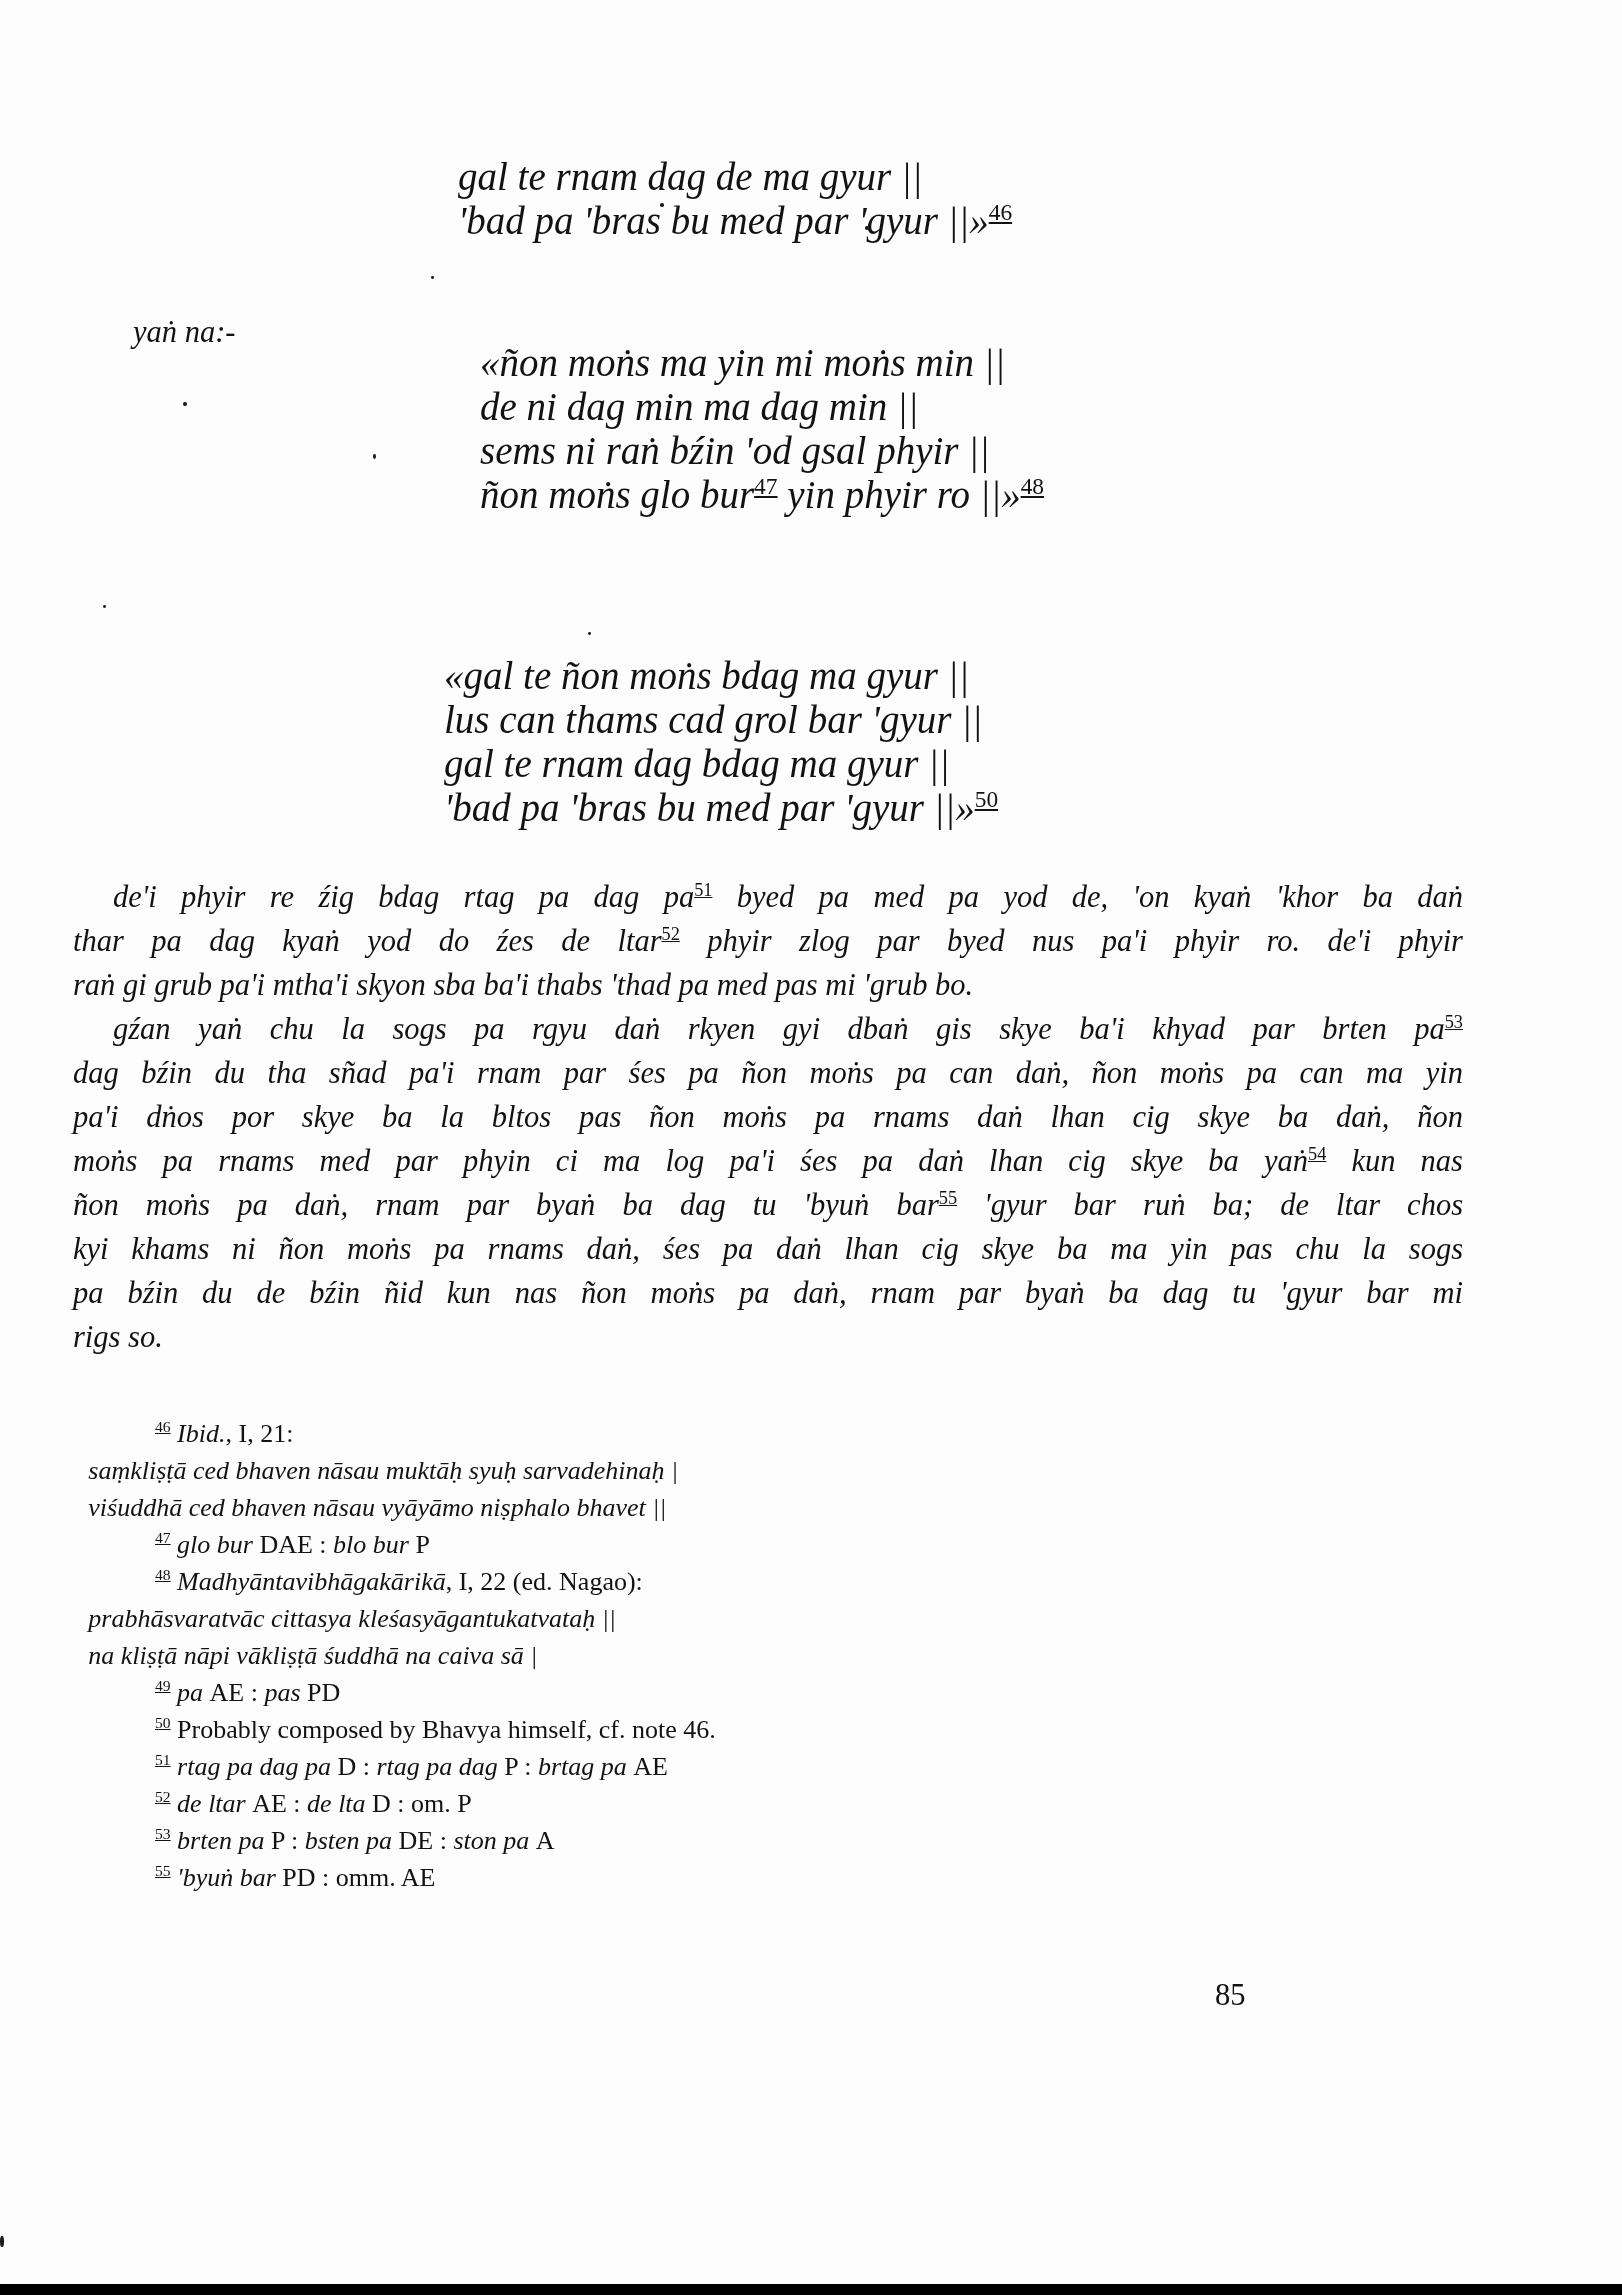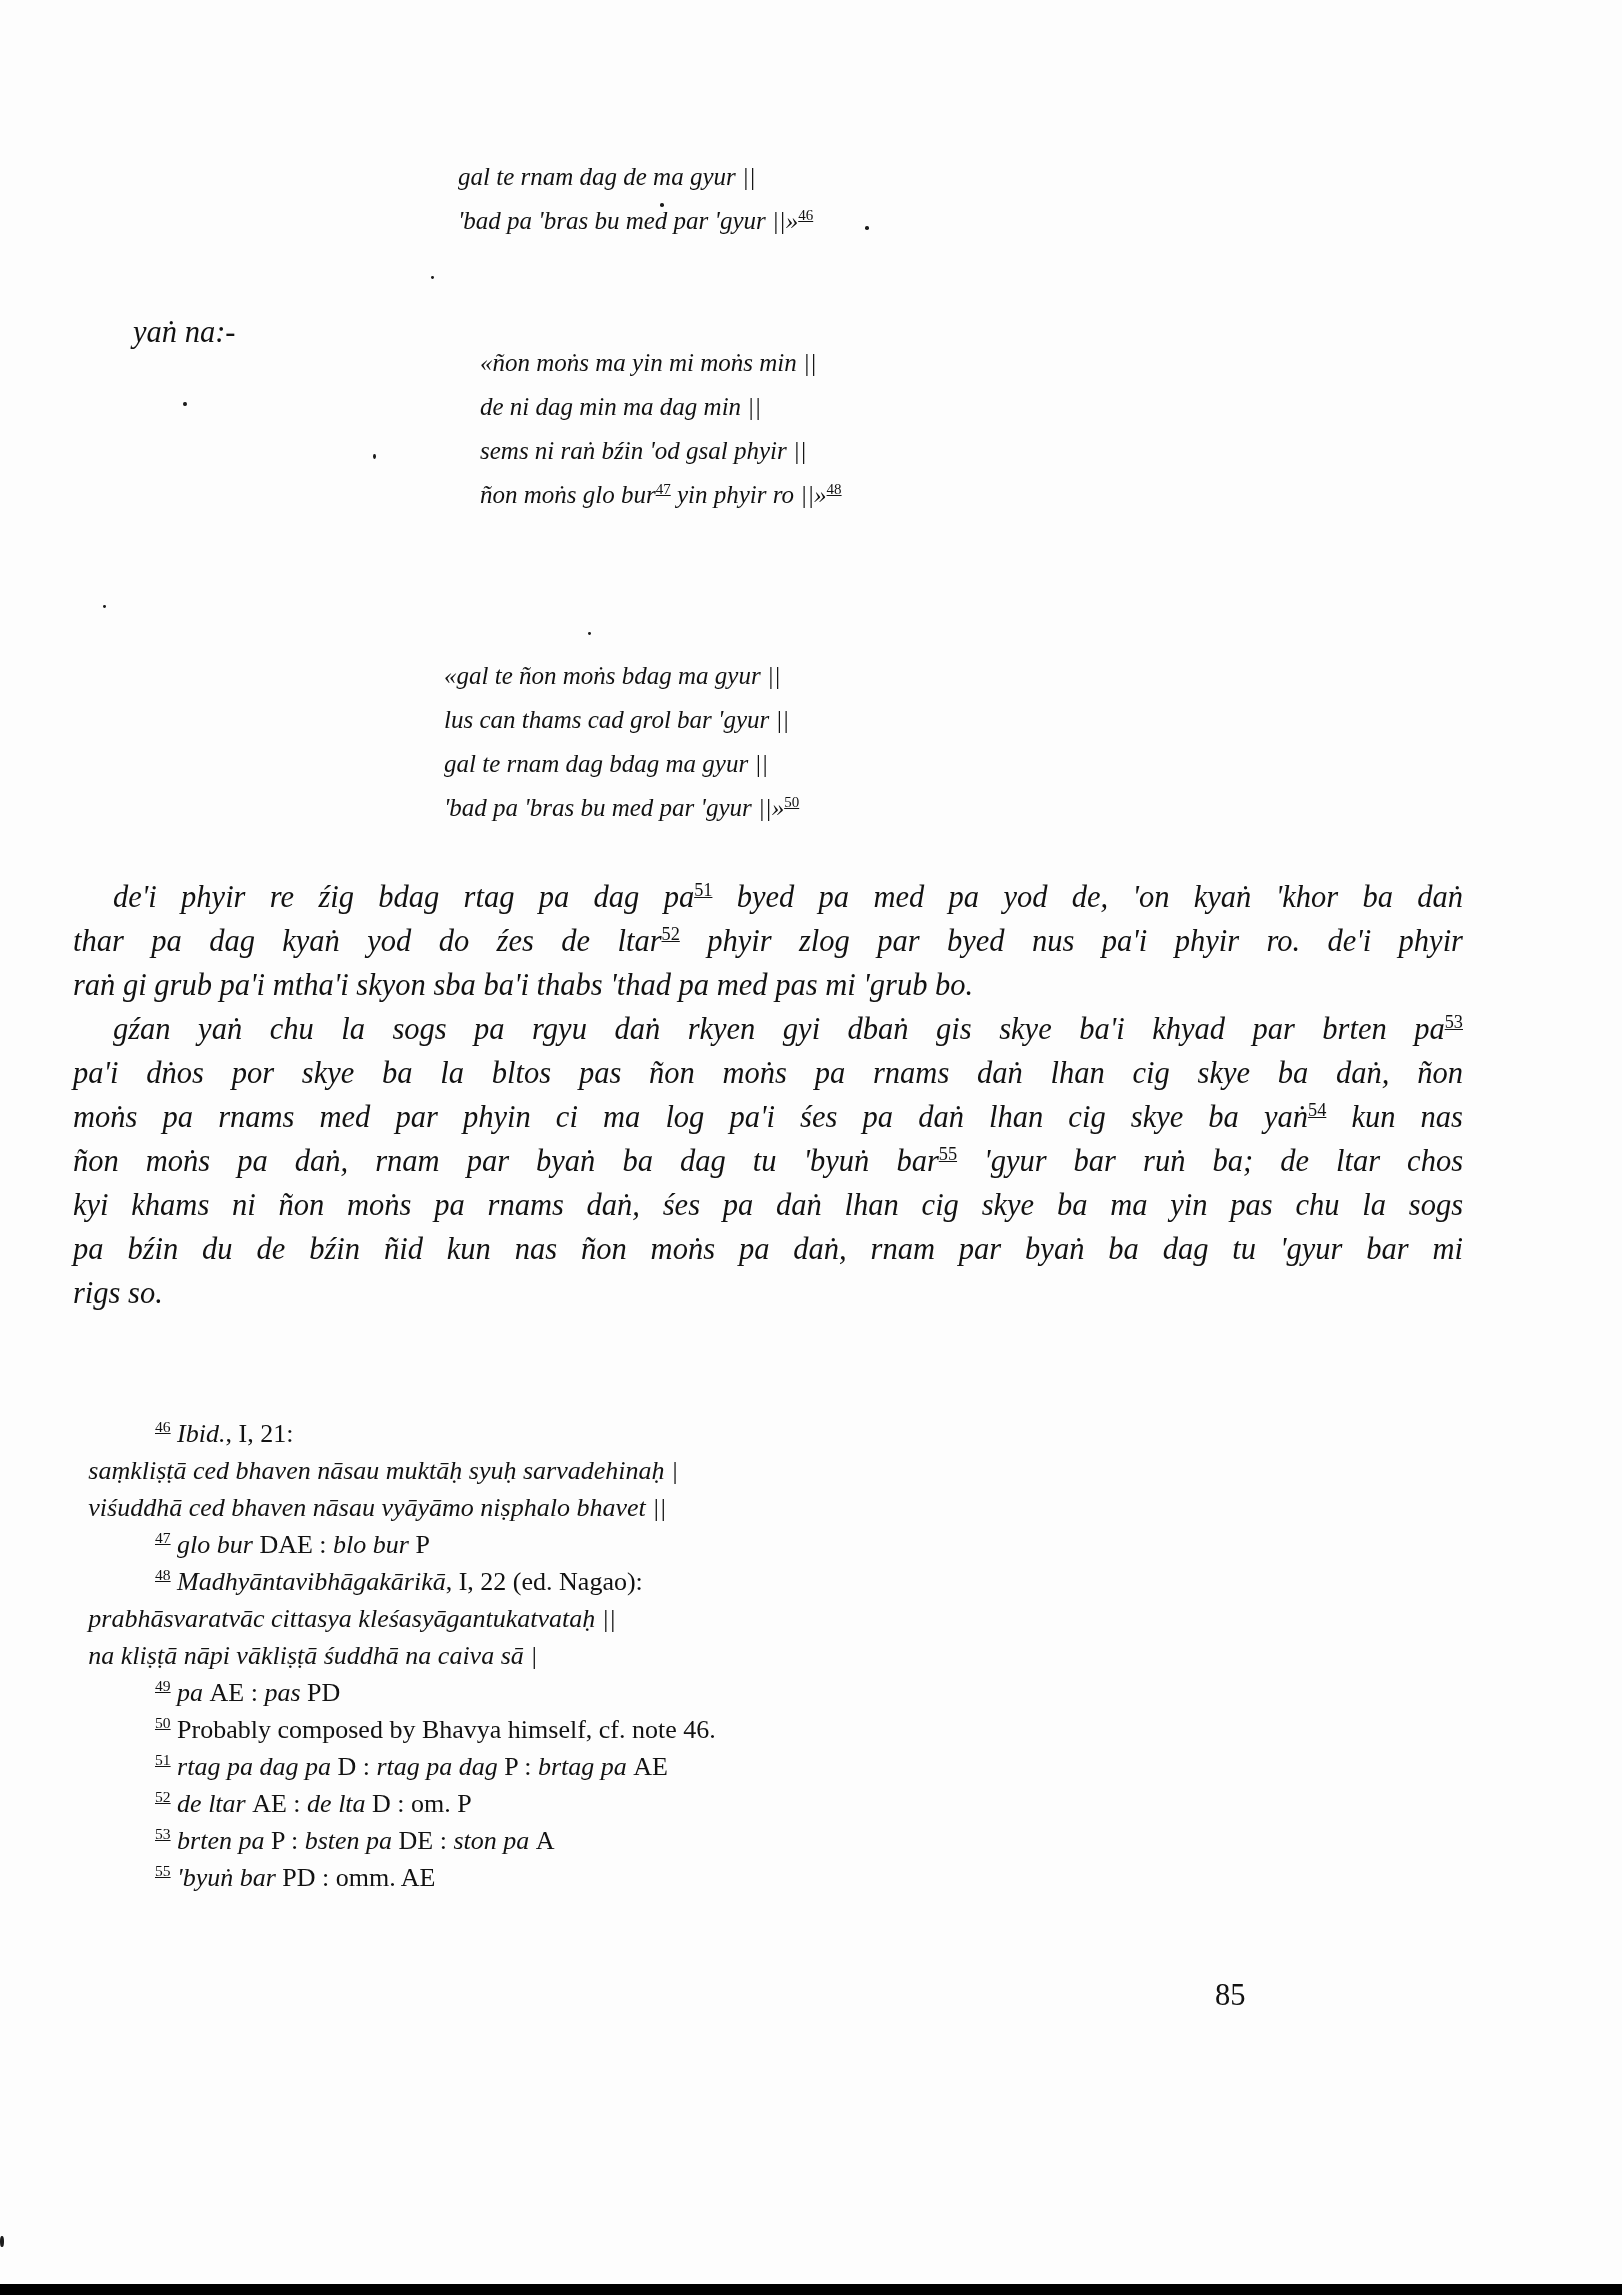--- a/index.html
+++ b/index.html
@@ -16,21 +16,21 @@
   sup {
     font-style:normal;
     font-size:0.60em;
     vertical-align:super;
     line-height:0;
     text-decoration:underline;
   }
   .verse { position:absolute; }
   .vline {
     font-style:italic;
-    font-size:25px;
+    font-size:39px;
     line-height:44px;
     white-space:nowrap;
   }
   .lead {
     position:absolute;
     font-style:italic;
     font-size:30.5px;
     line-height:44px;
     white-space:nowrap;
   }
@@ -95,20 +95,21 @@
     <div class="vline"><span class="it">lus can thams cad grol bar 'gyur ||</span></div>
     <div class="vline"><span class="it">gal te rnam dag bdag ma gyur ||</span></div>
     <div class="vline"><span class="it">'bad pa 'bras bu med par 'gyur ||»</span><sup>50</sup></div>
   </div>
 
   <div id="paras">
     <div class="pline first"><span class="it">de'i phyir re źig bdag rtag pa dag pa</span><sup>51</sup><span class="it"> byed pa med pa yod de, 'on kyaṅ 'khor ba daṅ</span></div>
     <div class="pline"><span class="it">thar pa dag kyaṅ yod do źes de ltar</span><sup>52</sup><span class="it"> phyir zlog par byed nus pa'i phyir ro. de'i phyir</span></div>
     <div class="pline last"><span class="it">raṅ gi grub pa'i mtha'i skyon sba ba'i thabs 'thad pa med pas mi 'grub bo.</span></div>
     <div class="pline first"><span class="it">gźan yaṅ chu la sogs pa rgyu daṅ rkyen gyi dbaṅ gis skye ba'i khyad par brten pa</span><sup>53</sup></div>
+    <div class="pline"><span class="it">dag bźin du tha sñad pa'i rnam par śes pa ñon moṅs pa can daṅ, ñon moṅs pa can ma yin</span></div>
     <div class="pline"><span class="it">pa'i dṅos por skye ba la bltos pas ñon moṅs pa rnams daṅ lhan cig skye ba daṅ, ñon</span></div>
     <div class="pline"><span class="it">moṅs pa rnams med par phyin ci ma log pa'i śes pa daṅ lhan cig skye ba yaṅ</span><sup>54</sup><span class="it"> kun nas</span></div>
     <div class="pline"><span class="it">ñon moṅs pa daṅ, rnam par byaṅ ba dag tu 'byuṅ bar</span><sup>55</sup><span class="it"> 'gyur bar ruṅ ba; de ltar chos</span></div>
     <div class="pline"><span class="it">kyi khams ni ñon moṅs pa rnams daṅ, śes pa daṅ lhan cig skye ba ma yin pas chu la sogs</span></div>
     <div class="pline"><span class="it">pa bźin du de bźin ñid kun nas ñon moṅs pa daṅ, rnam par byaṅ ba dag tu 'gyur bar mi</span></div>
     <div class="pline last"><span class="it">rigs so.</span></div>
   </div>
 
   <div id="footnotes">
     <div class="fline indent"><sup>46</sup><span class="rm"> </span><span class="it">Ibid.</span><span class="rm">, I, 21:</span></div>

